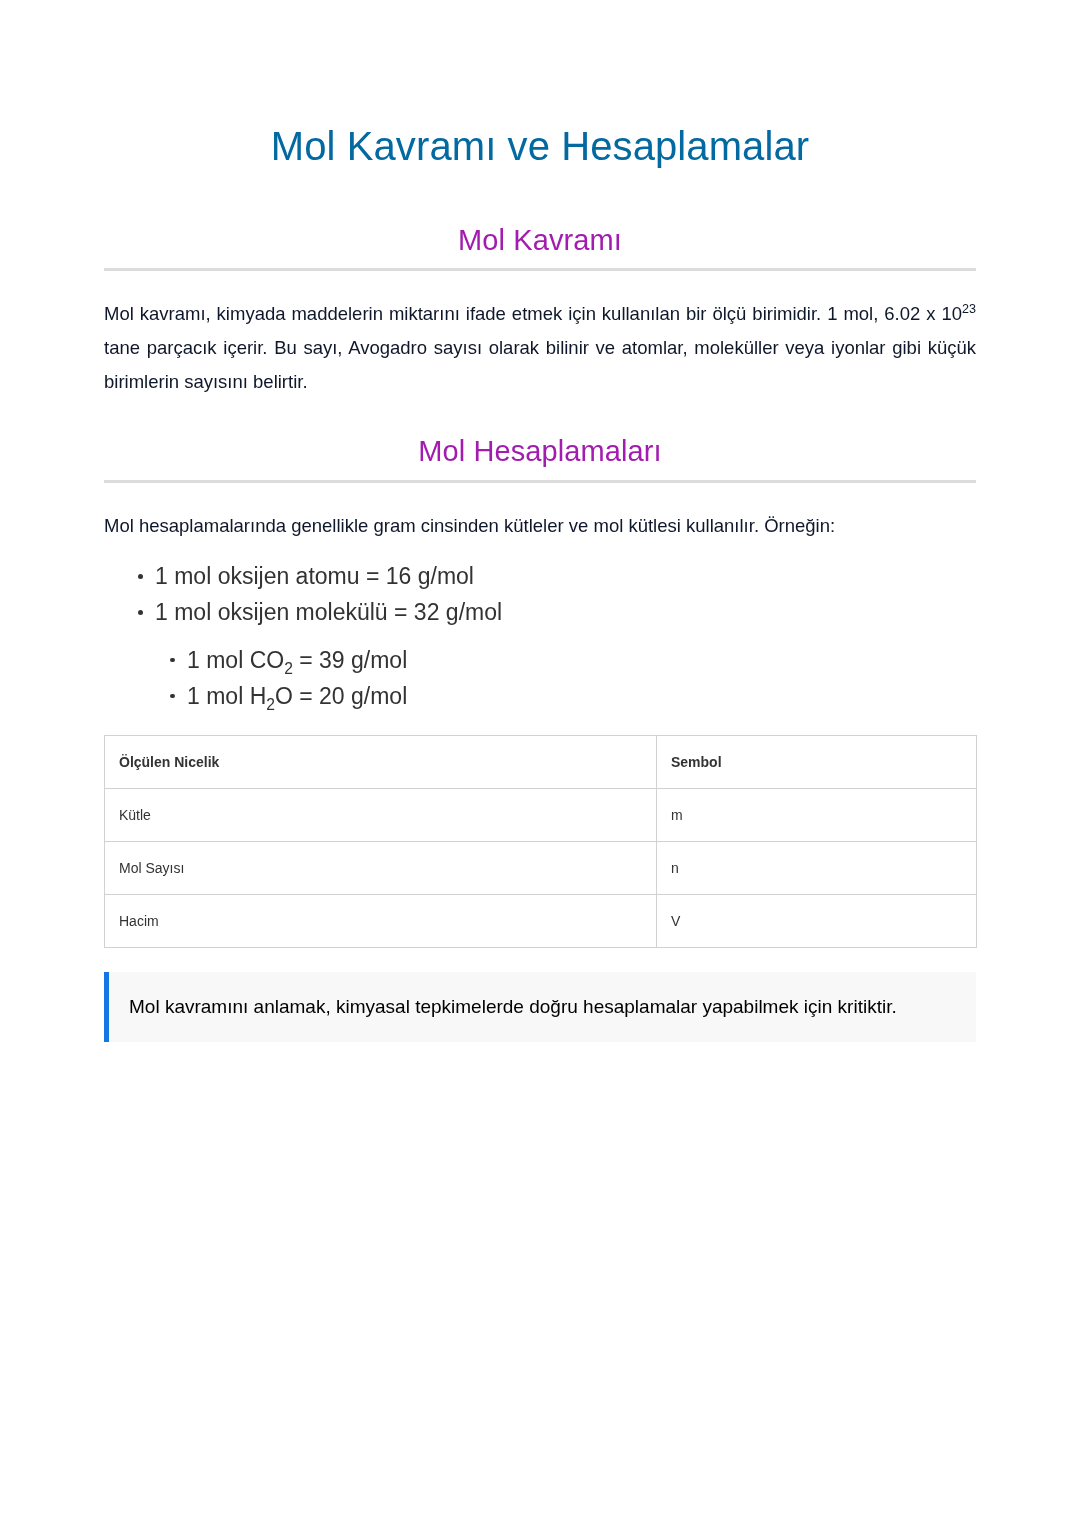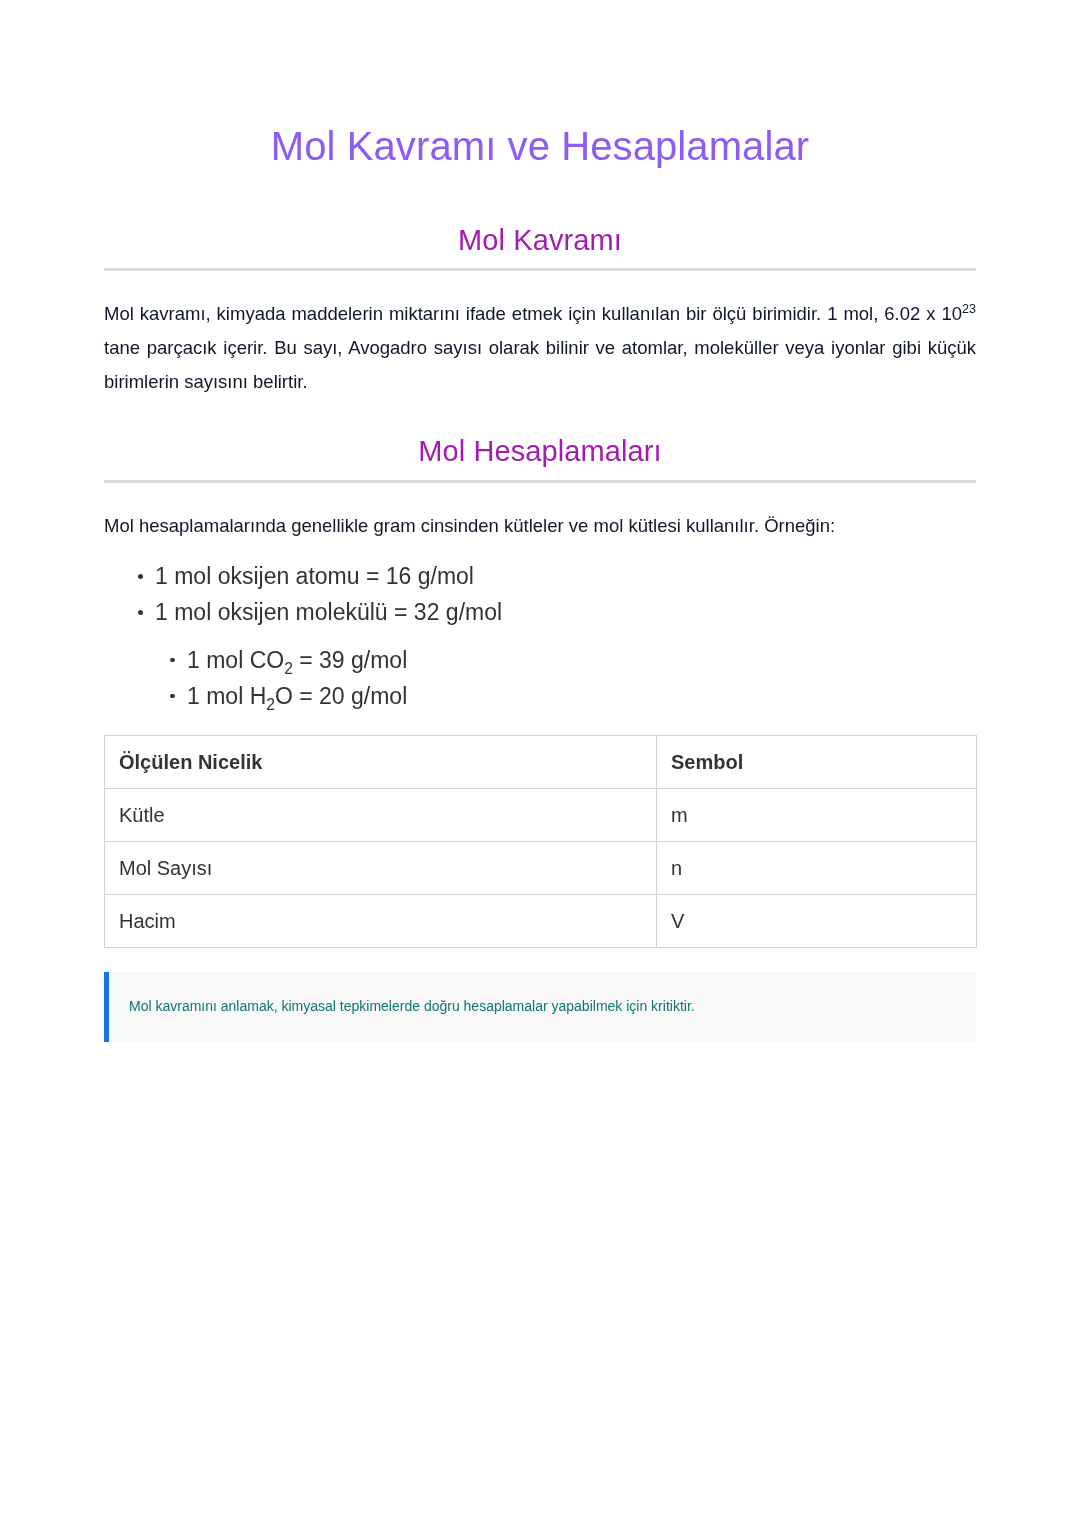--- a/index.html
+++ b/index.html
@@ -19,21 +19,21 @@
     width: 1080px;
     min-height: 1528px;
     box-sizing: border-box;
     padding: 104px 104px 60px 104px;
     background: #ffffff;
   }
   .doc-title {
     font-size: 40px;
     font-weight: 400;
     line-height: 1.2;
-    color: #8b5cf6;
+    color: #0369a1;
     text-align: center;
     margin: 18px 0 52px 0;
     letter-spacing: 0.1px;
   }
   .section-heading {
     font-size: 29px;
     font-weight: 400;
     color: #a21caf;
     line-height: 1.25;
     margin: 0 0 10px 0;
@@ -115,44 +115,44 @@
     border-collapse: collapse;
     margin: 22px 0 0 0;
     table-layout: fixed;
   }
   table.data-table th,
   table.data-table td {
     border: 1px solid #d2d2d2;
     text-align: left;
     vertical-align: middle;
     padding: 13px 14px;
-    font-size: 20px;
+    font-size: 14px;
     line-height: 26px;
     color: #333333;
   }
   table.data-table th {
     font-weight: 700;
     height: 22px;
   }
   table.data-table td {
     font-weight: 400;
   }
   table.data-table col.c1 { width: 552px; }
   table.data-table col.c2 { width: 320px; }
   .callout {
     margin: 24px 0 0 0;
     background: #f8f8f8;
     border-left: 5px solid #1476e2;
     padding: 19px 24px 20px 20px;
     box-sizing: border-box;
   }
   .callout-text {
-    font-size: 14px;
+    font-size: 19px;
     line-height: 31px;
-    color: #0f766e;
+    color: #000000;
     margin: 0;
   }
 </style>
 </head>
 <body>
 
 <div class="page">
 
   <h1 class="doc-title">Mol Kavramı ve Hesaplamalar</h1>
 

